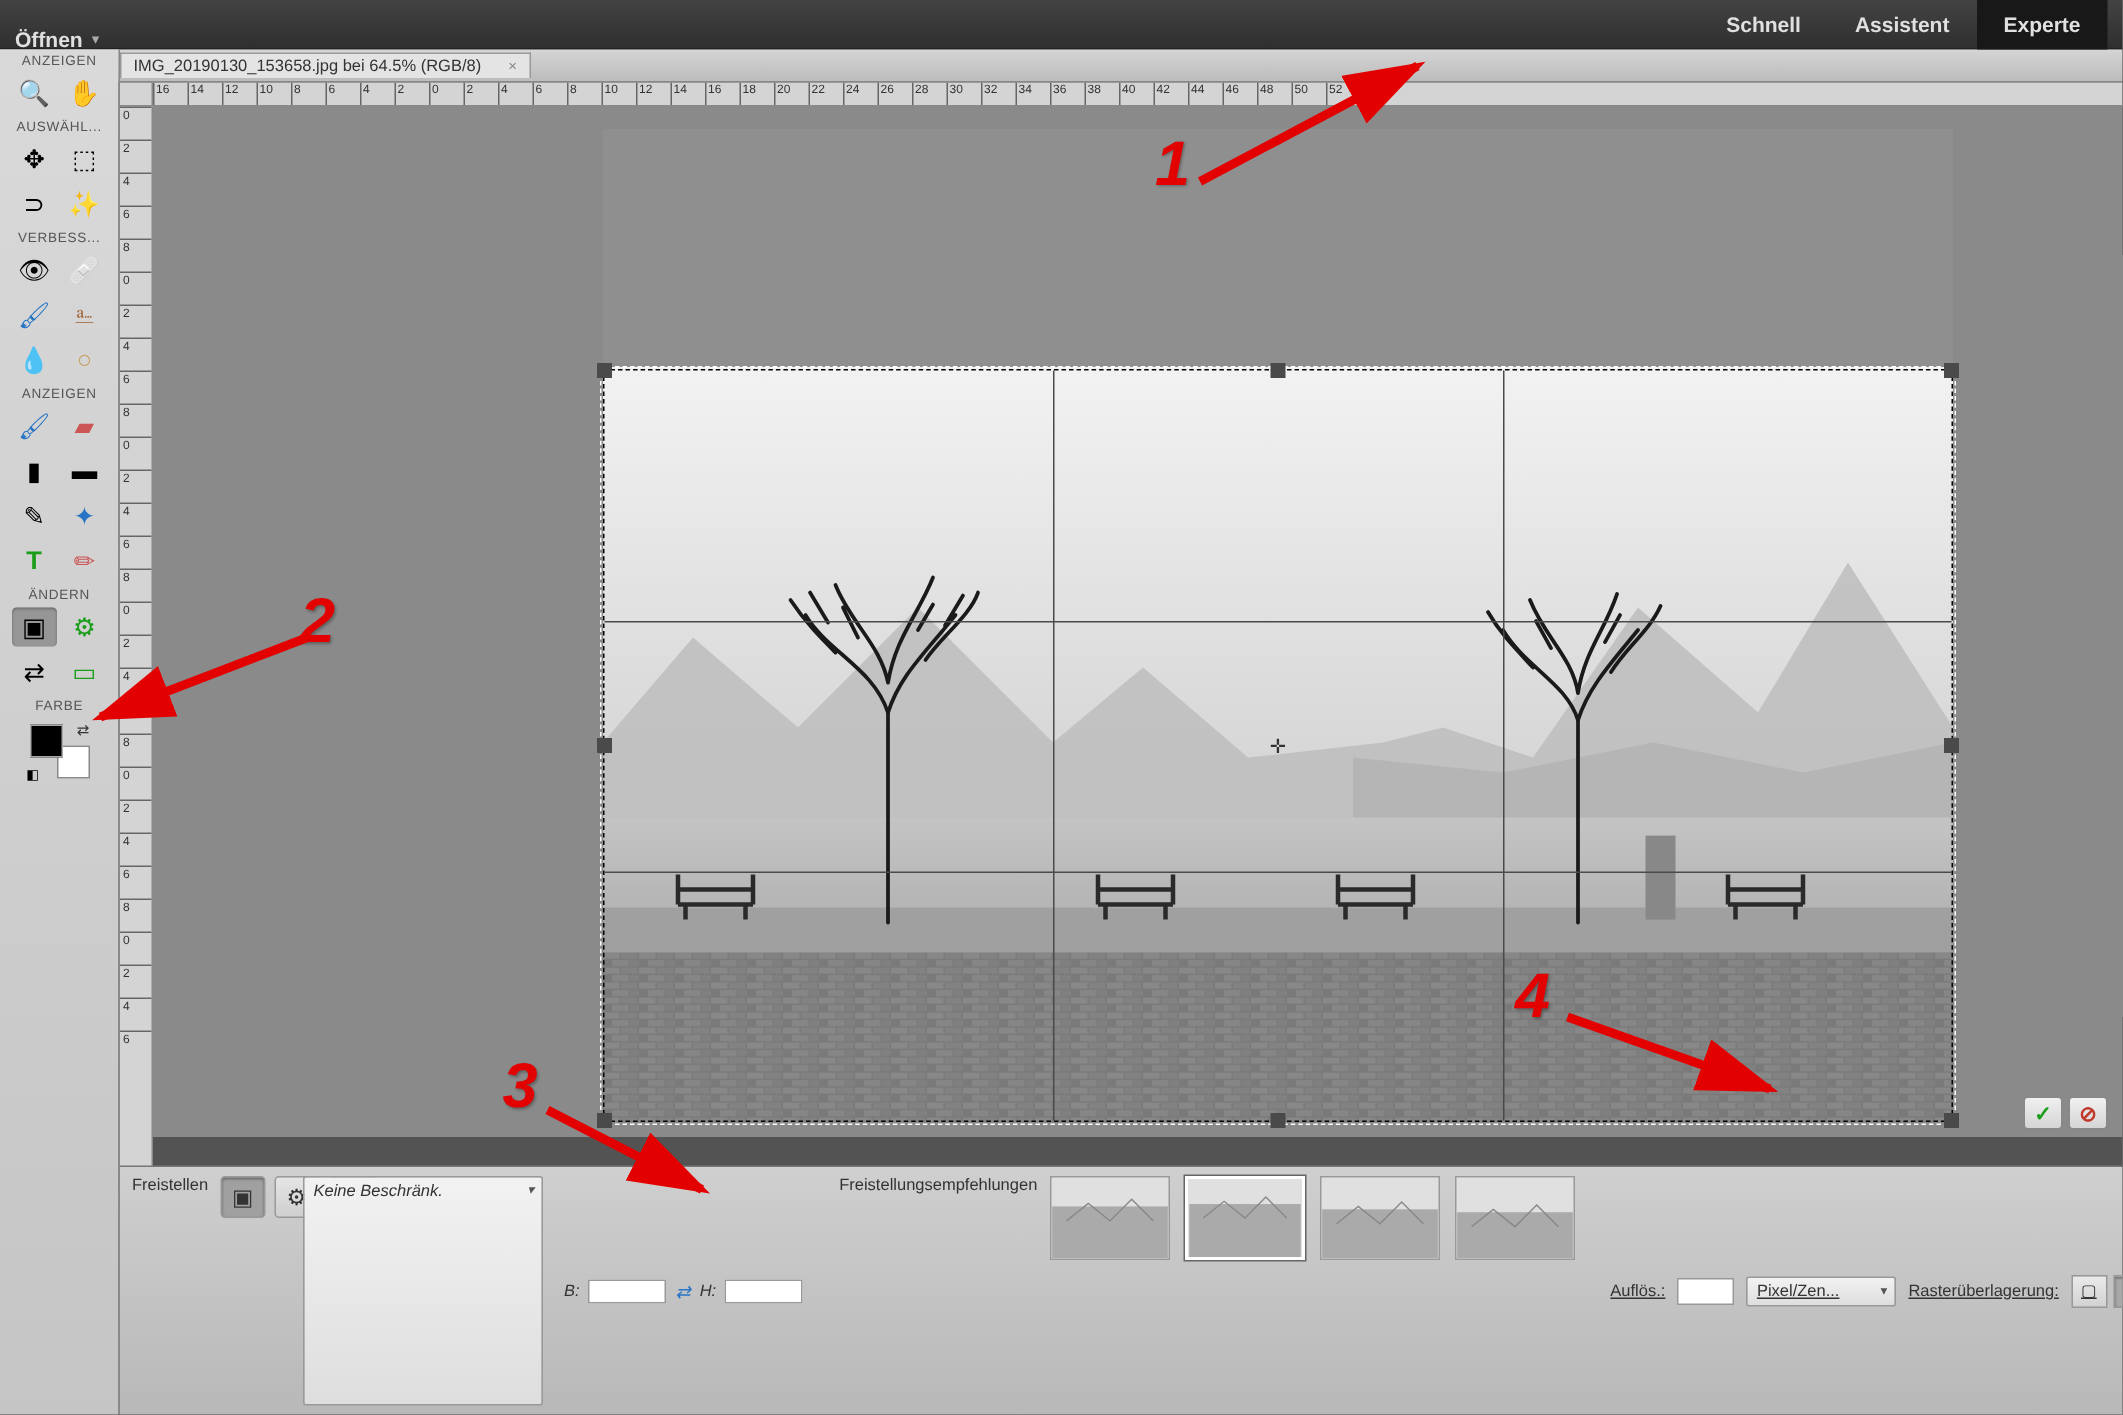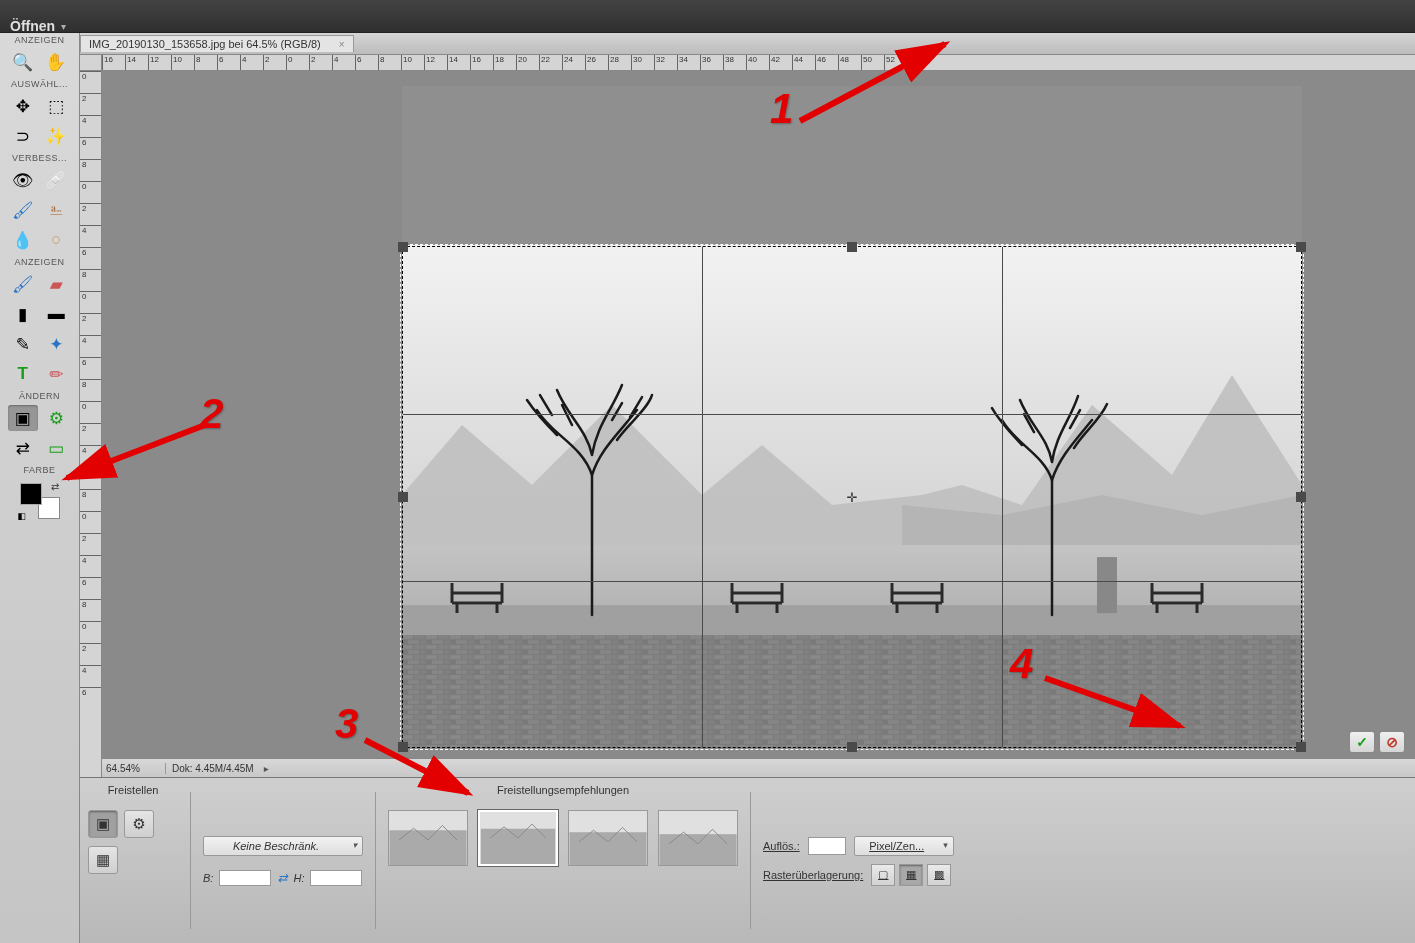--- a/index.html
+++ b/index.html
@@ -59,21 +59,21 @@
 .commit-no { color: #c0392b; font-weight: bold; }
 
 
 .statusbar { position: absolute; left: 22px; bottom: 0; right: 0; height: 20px; background: linear-gradient(#d8d8d8,#c7c7c7); border-top: 1px solid #888; font-size: 10px; color: #333; display: flex; align-items: center; }
 .status-zoom { width: 64px; padding: 0 4px; border-right: 1px solid #999; }
 .status-doc { padding: 0 6px; }
 .status-arrow { margin-left: 4px; color: #555; }
 
 
 .options-panel { position: absolute; bottom: 0; left: 80px; right: 0; height: 166px; background: linear-gradient(#cfcfcf,#b8b8b8); border-top: 1px solid #777; display: flex; font-size: 11px; color: #333; padding: 6px 8px; gap: 6px; }
-.opt-col { display: flex; flex-direction: column; gap: 8px; text-align: center; }
+.opt-col { display: flex; flex-direction: row; gap: 8px; }
 .opt-sep { width: 1px; background: #999; margin: 8px 6px; }
 .opt-title { font-size: 11px; color: #333; margin-bottom: 6px; }
 .opt-btn-row { display: flex; gap: 6px; }
 .opt-btn { width: 30px; height: 28px; background: linear-gradient(#e5e5e5,#cfcfcf); border: 1px solid #999; border-radius: 3px; display: flex; align-items: center; justify-content: center; font-size: 15px; }
 .opt-btn.selected { background: #a0a0a0; box-shadow: inset 0 1px 2px rgba(0,0,0,.4); }
 .opt-dropdown { background: linear-gradient(#f2f2f2,#dedede); border: 1px solid #999; padding: 3px 20px 3px 6px; font-size: 11px; border-radius: 2px; position: relative; }
 .opt-dropdown::after { content: "▾"; position: absolute; right: 5px; top: 3px; color: #555; font-size: 9px; }
 .wh-row { display: flex; align-items: center; gap: 6px; }
 .wh-input { width: 52px; height: 16px; background: #fff; border: 1px solid #999; }
 .wh-swap { color: #2874c5; font-size: 12px; }
@@ -91,20 +91,25 @@
 .anno-num { position: absolute; color: #e20000; font-size: 42px; font-weight: bold; font-style: italic; text-shadow: 1px 1px 2px rgba(0,0,0,0.3); }
 .anno-arrow { position: absolute; pointer-events: none; }
 </style>
 </head>
 <body>
 
 <div class="menubar">
   <div class="menubar-left">
     <span class="menubar-open">Öffnen</span>
     <span class="menubar-arrow">▾</span>
+  </div>
+  <div class="menubar-right">
+    <div class="mode-btn">Schnell</div>
+    <div class="mode-btn">Assistent</div>
+    <div class="mode-btn active">Experte</div>
   </div>
 </div>
 
 <div class="tabbar">
   <div class="tab">
     <span>IMG_20190130_153658.jpg bei 64.5% (RGB/8)</span>
     <span class="tab-close">×</span>
   </div>
 </div>
 
@@ -282,25 +287,20 @@
         <div class="crop-center">✛</div>
       </div>
     </div>
 
     <div class="commit-bar">
       <div class="commit-btn commit-ok">✓</div>
       <div class="commit-btn commit-no">⊘</div>
     </div>
   </div>
 
-  <div class="statusbar">
-    <div class="status-zoom">64.54%</div>
-    <div class="status-doc">Dok: 4.45M/4.45M</div>
-    <span class="status-arrow">▸</span>
-  </div>
 </div>
 
 <div class="options-panel">
   <div class="opt-col" style="width:90px">
     <div class="opt-title">Freistellen</div>
     <div class="opt-btn-row">
       <div class="opt-btn selected">▣</div>
       <div class="opt-btn">⚙</div>
     </div>
     <div class="opt-btn-row">

